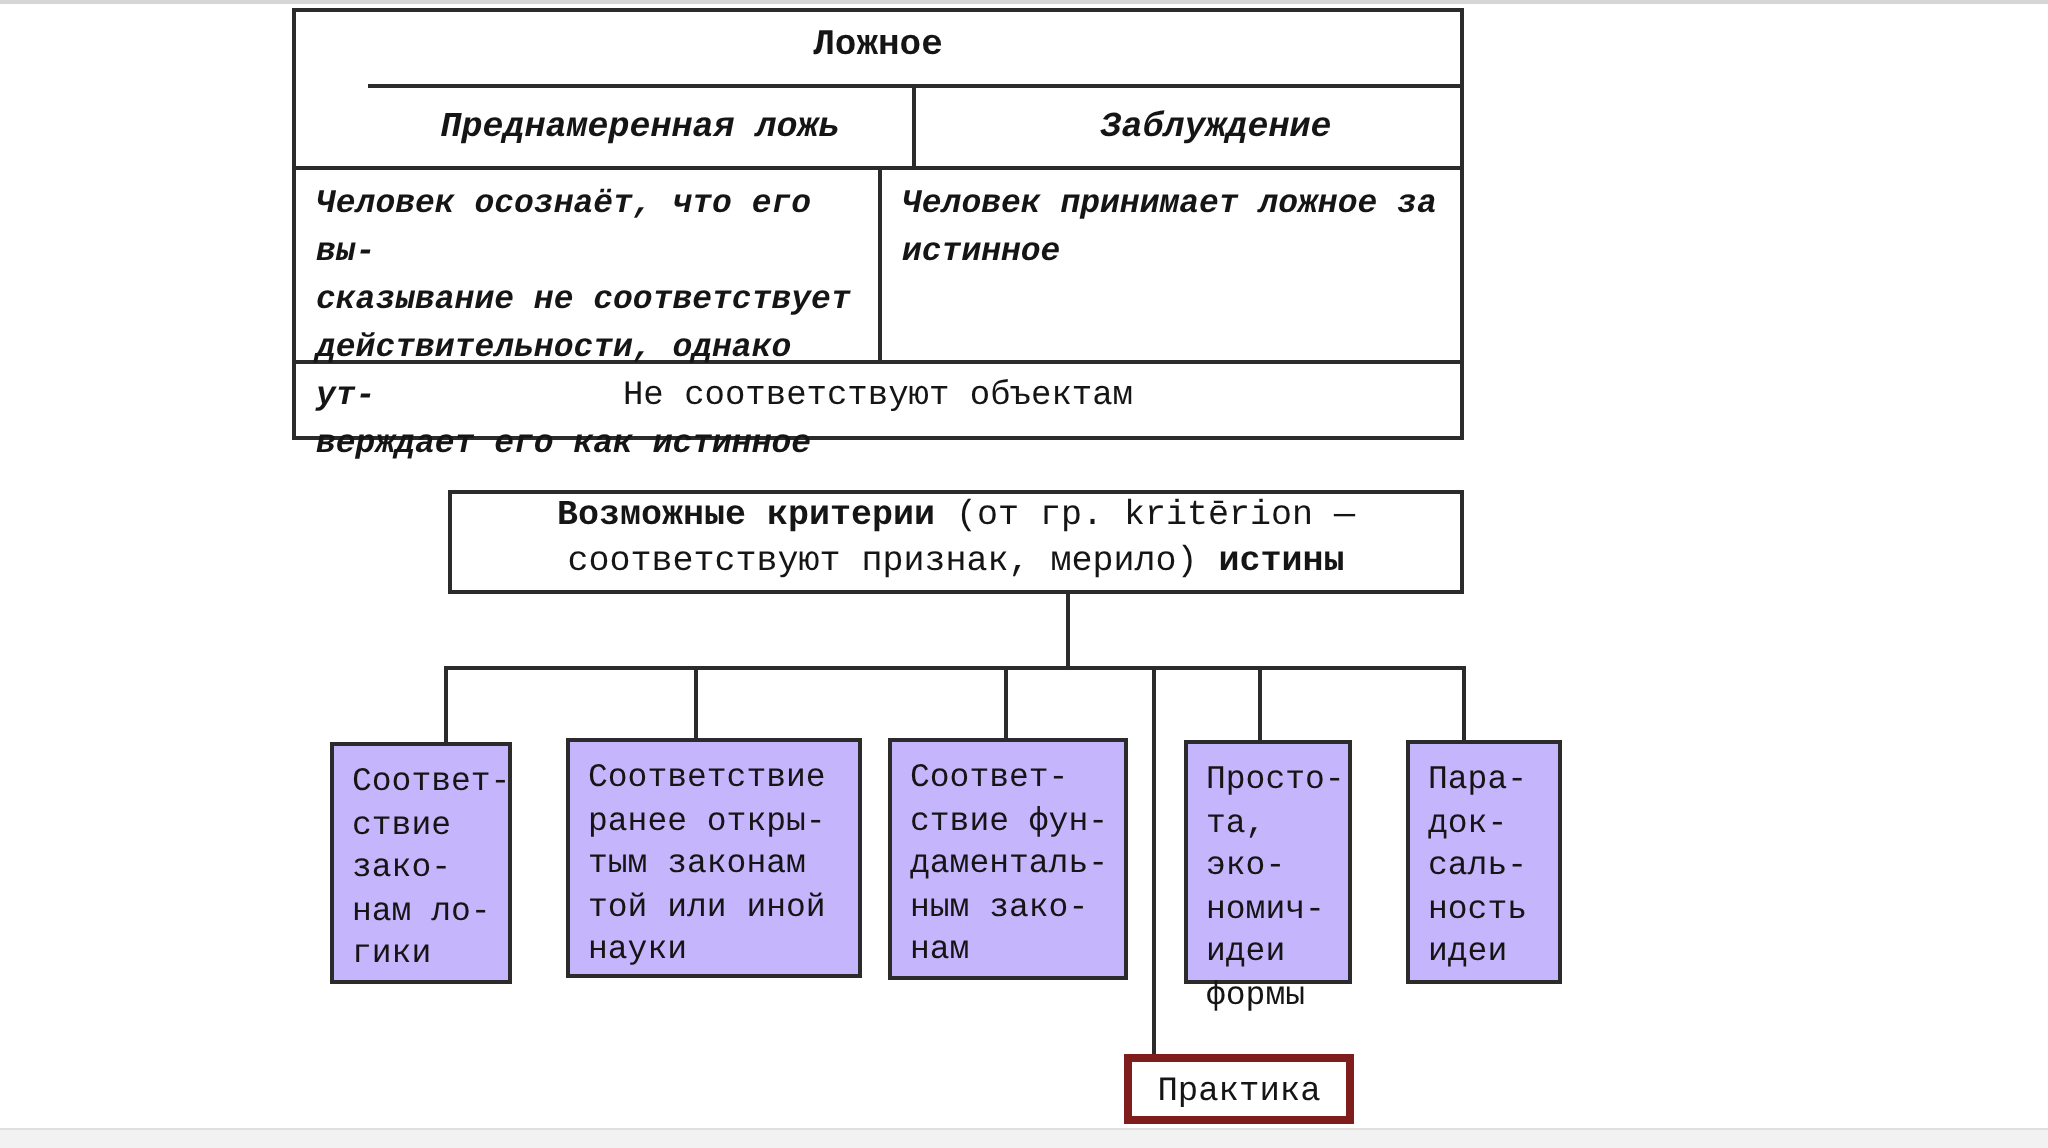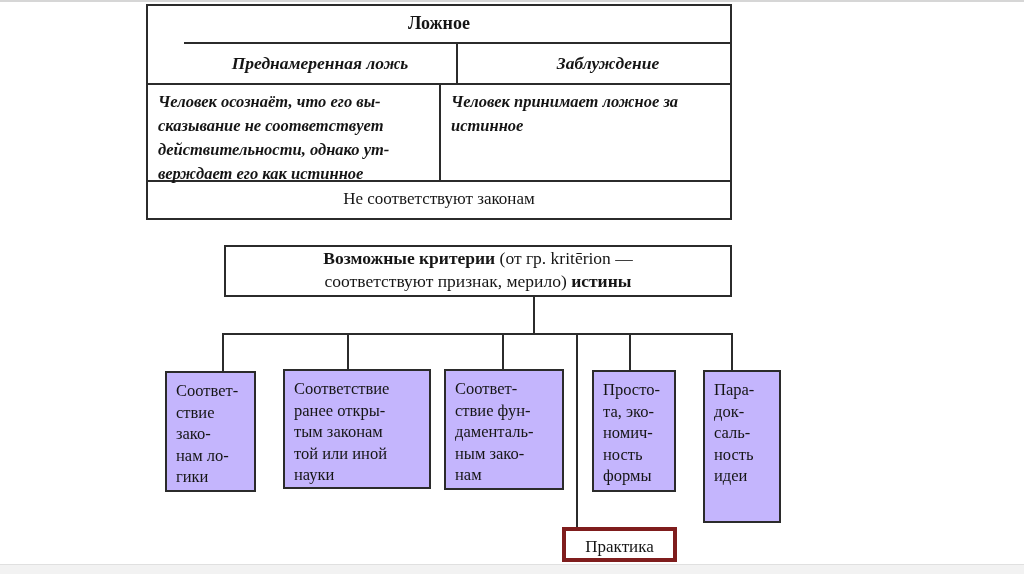--- a/index.html
+++ b/index.html
@@ -2,21 +2,21 @@
 <html><head>
 <meta charset="utf-8">
 <style>
   * { margin: 0; padding: 0; box-sizing: border-box; }
   html, body { background: #ffffff; }
   .page {
     position: relative;
     width: 1024px;
     height: 574px;
     background: #ffffff;
-    font-family: Liberation Serif, serif;
+    font-family: Liberation Mono, monospace;
     color: #151515;
     overflow: hidden;
   }
   .top-line {
     position: absolute; left: 0; top: 0; width: 1024px; height: 2px;
     background: #d6d6d6;
   }
   .bottom-strip {
     position: absolute; left: 0; top: 564px; width: 1024px; height: 10px;
     background: #f2f2f2; border-top: 1px solid #e0e0e0;
@@ -76,21 +76,21 @@
   
   .crit {
     position: absolute; border: 2px solid #2b2b2b; background: #c4b5fd;
     font-size: 16.5px; line-height: 21.5px;
     padding: 7px 4px 0 9px; white-space: pre-line;
   }
   .crit-1 { left: 165px; top: 371px; width: 91px;  height: 121px; }
   .crit-2 { left: 283px; top: 369px; width: 148px; height: 120px; }
   .crit-3 { left: 444px; top: 369px; width: 120px; height: 121px; }
   .crit-4 { left: 592px; top: 370px; width: 84px;  height: 122px; }
-  .crit-5 { left: 703px; top: 370px; width: 78px;  height: 153px; }
+  .crit-5 { left: 703px; top: 370px; width: 78px;  height: 122px; }
 
   
   .practice-box {
     position: absolute; left: 562px; top: 527px; width: 115px; height: 35px;
     border: 4px solid #7f1d1d; background: #fff;
     text-align: center; font-size: 17px; line-height: 31px;
   }
 </style>
 </head>
 <body>
@@ -106,21 +106,21 @@
       <div class="cell-right subhead-cell">Заблуждение</div>
     </div>
     <div class="row-body">
       <div class="cell-left body-cell">Человек осознаёт, что его вы-
 сказывание не соответствует
 действительности, однако ут-
 верждает его как истинное</div>
       <div class="cell-right body-cell">Человек принимает ложное за
 истинное</div>
     </div>
-    <div class="row-footer">Не соответствуют законам</div>
+    <div class="row-footer">Не соответствуют объектам</div>
   </div>
 
   <div class="criteria-box">
     <div><b>Возможные критерии</b><span> (от гр. kritērion —</span></div>
     <div><span>соответствуют признак, мерило) </span><b>истины</b></div>
   </div>
 
   <div class="cline stem"></div>
   <div class="cline hbar"></div>
   <div class="cline drop-1"></div>
@@ -141,21 +141,21 @@
 той или иной
 науки</div>
   <div class="crit crit-3">Соответ-
 ствие фун-
 даменталь-
 ным зако-
 нам</div>
   <div class="crit crit-4">Просто-
 та, эко-
 номич-
-ность
+идеи
 формы</div>
   <div class="crit crit-5">Пара-
 док-
 саль-
 ность
 идеи</div>
 
   <div class="practice-box">Практика</div>
 
   <div class="bottom-strip"></div>

